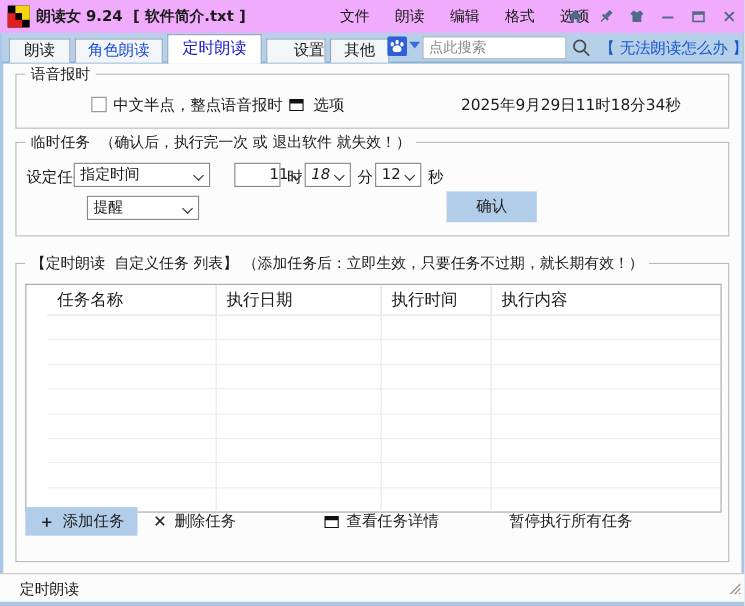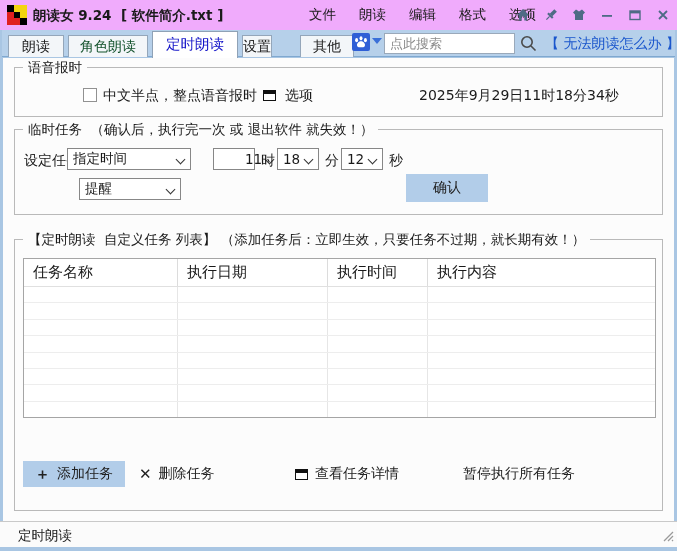--- a/index.html
+++ b/index.html
@@ -18,21 +18,21 @@
   #title-icons { position:absolute; left:514px; top:0; height:30px; display:flex; align-items:center; gap:11px; }
   .t-icon { width:17px; height:17px; display:flex; align-items:center; justify-content:center; }
 
   
   #tabbar { position:absolute; left:2px; top:30px; width:673px; height:27px; background:#b6d0ea; border-bottom:1px solid #7fa8d0; }
   .tab { position:absolute; text-align:center; background:#f3f6f9; border:1px solid #94a6ba; border-bottom:none; font-size:14px; line-height:20px; height:22px; top:5px; cursor:default; }
   .tab.active { top:1px; height:27px; line-height:25px; background:#ffffff; border-color:#8fa2b6; z-index:3; font-size:14.5px; }
   #tab-read        { left:6px;   width:56px; }
   #tab-role        { left:66px;  width:80px; }
   #tab-timer       { left:150px; width:86px; }
-  #tab-settings    { left:240px; width:30px;text-align:right; }
+  #tab-settings    { left:240px; width:54px;text-align:right; }
   #tab-other       { left:298px; width:54px; }
   #engine-icon { position:absolute; left:352px; top:33px; width:18px; height:18px; }
   #engine-arrow { position:absolute; left:372px; top:38px; width:0; height:0; border-left:5px solid transparent; border-right:5px solid transparent; border-top:6px solid #3a6fd8; }
   #search-input { position:absolute; left:384px; top:33px; width:131px; height:21px; border:1px solid #9aa9ba; background:#fff; font-size:13px; padding:8px 5px; color:#222; font-family:inherit; }
   #search-input::placeholder { color:#8a8a8a; }
   #search-btn { position:absolute; left:519px; top:34px; width:19px; height:19px; }
   #help-link { position:absolute; left:545px; top:35px; font-size:14px; color:#1a56cc; white-space:pre; cursor:pointer; }
 
   
   #content { position:absolute; left:3px; top:58px; width:671px; height:463px; background:#fcfcfc; }
@@ -52,30 +52,30 @@
   #voice-time { position:absolute; left:404px; top:19px; }
 
   .label { font-size:14px; }
   .combo { position:absolute; height:22px; background:#fff; border:1px solid #878787; display:flex; align-items:center; justify-content:space-between; padding:0 5px; font-size:13.5px; cursor:default; }
   .chev { width:8px; height:8px; position:relative; flex:0 0 auto; margin-left:4px; }
   .chev::before { content:""; position:absolute; left:0; top:1px; width:6px; height:6px; border-right:1.4px solid #333; border-bottom:1.4px solid #333; transform:rotate(45deg); }
   #set-task-label { position:absolute; left:9px; top:22px; }
   #combo-type { left:52px; top:18px; width:124px; }
   #combo-hour { left:198px; top:18px; width:42px;padding-left:31px; }
   #unit-hour  { position:absolute; left:246px; top:22px; }
-  #combo-min  { left:262px; top:18px; width:42px; }
+  #combo-min  { left:262px; top:18px; width:42px;font-style:italic; }
   #unit-min   { position:absolute; left:310px; top:22px; }
   #combo-sec  { left:326px; top:18px; width:42px; }
   #unit-sec   { position:absolute; left:374px; top:22px; }
   #combo-action { left:64px; top:48px; width:102px; }
   .blue-btn { background:#b2cde9; border:none; display:flex; align-items:center; justify-content:center; font-size:14px; color:#222; cursor:pointer; font-family:inherit; }
   #confirm-btn { position:absolute; left:391px; top:44px; width:82px; height:28px; }
 
   
-  #task-table { position:absolute; left:8px; top:18px; width:633px; height:160px; border:1px solid #a5a5a5; background:#fff; display:flex; flex-direction:column; }
+  #task-table { position:absolute; left:8px; top:18px; width:633px; height:208px; border:1px solid #a5a5a5; background:#fff; display:flex; flex-direction:column;padding-left:19px; }
   #task-header { display:flex; height:28px; border-bottom:1px solid #e0e0e0; }
   .th { font-size:15px; padding:4px 0 0 9px; border-right:1px solid #dcdcdc; }
   .th:last-child { border-right:none; }
   .th:nth-child(1){ width:154px; } .th:nth-child(2){ width:150px; } .th:nth-child(3){ width:100px; } .th:nth-child(4){ flex:1; }
   #task-body { flex:1; display:flex; flex-direction:column; }
   .trow { flex:1; display:flex; border-bottom:1px solid #ededed; }
   .trow:last-child { border-bottom:none; }
   .td { border-right:1px solid #e6e6e6; }
   .td:last-child { border-right:none; }
   .td:nth-child(1){ width:154px; } .td:nth-child(2){ width:150px; } .td:nth-child(3){ width:100px; } .td:nth-child(4){ flex:1; }
@@ -145,21 +145,21 @@
       <span class="t-icon">
         <svg width="16" height="16" viewBox="0 0 16 16">
             <path d="M4 4 L12 12 M12 4 L4 12" stroke="#4e6b85" stroke-width="1.8" fill="none"></path>
           </svg>
       </span>
     </div>
   </div>
 
   <div id="tabbar">
     <div class="tab" id="tab-read" style="color: rgb(26, 26, 26);">朗读</div>
-    <div class="tab" id="tab-role" style="color: #14532d;">角色朗读</div>
+    <div class="tab" id="tab-role" style="color: #1d4ed8;">角色朗读</div>
     <div class="tab active" id="tab-timer" style="color: rgb(20, 20, 200);">定时朗读</div>
     <div class="tab" id="tab-settings" style="color: rgb(26, 26, 26);">设置</div>
     <div class="tab" id="tab-other" style="color: rgb(26, 26, 26);">其他</div>
   </div>
   <span id="engine-icon">
     <svg width="18" height="18" viewBox="0 0 18 18">
         <rect width="18" height="18" rx="2" fill="#2f5fd6"></rect>
         <g fill="#ffffff">
           <ellipse cx="4.6" cy="7.2" rx="1.5" ry="2.1"></ellipse>
           <ellipse cx="9" cy="5.3" rx="1.5" ry="2.1"></ellipse>

